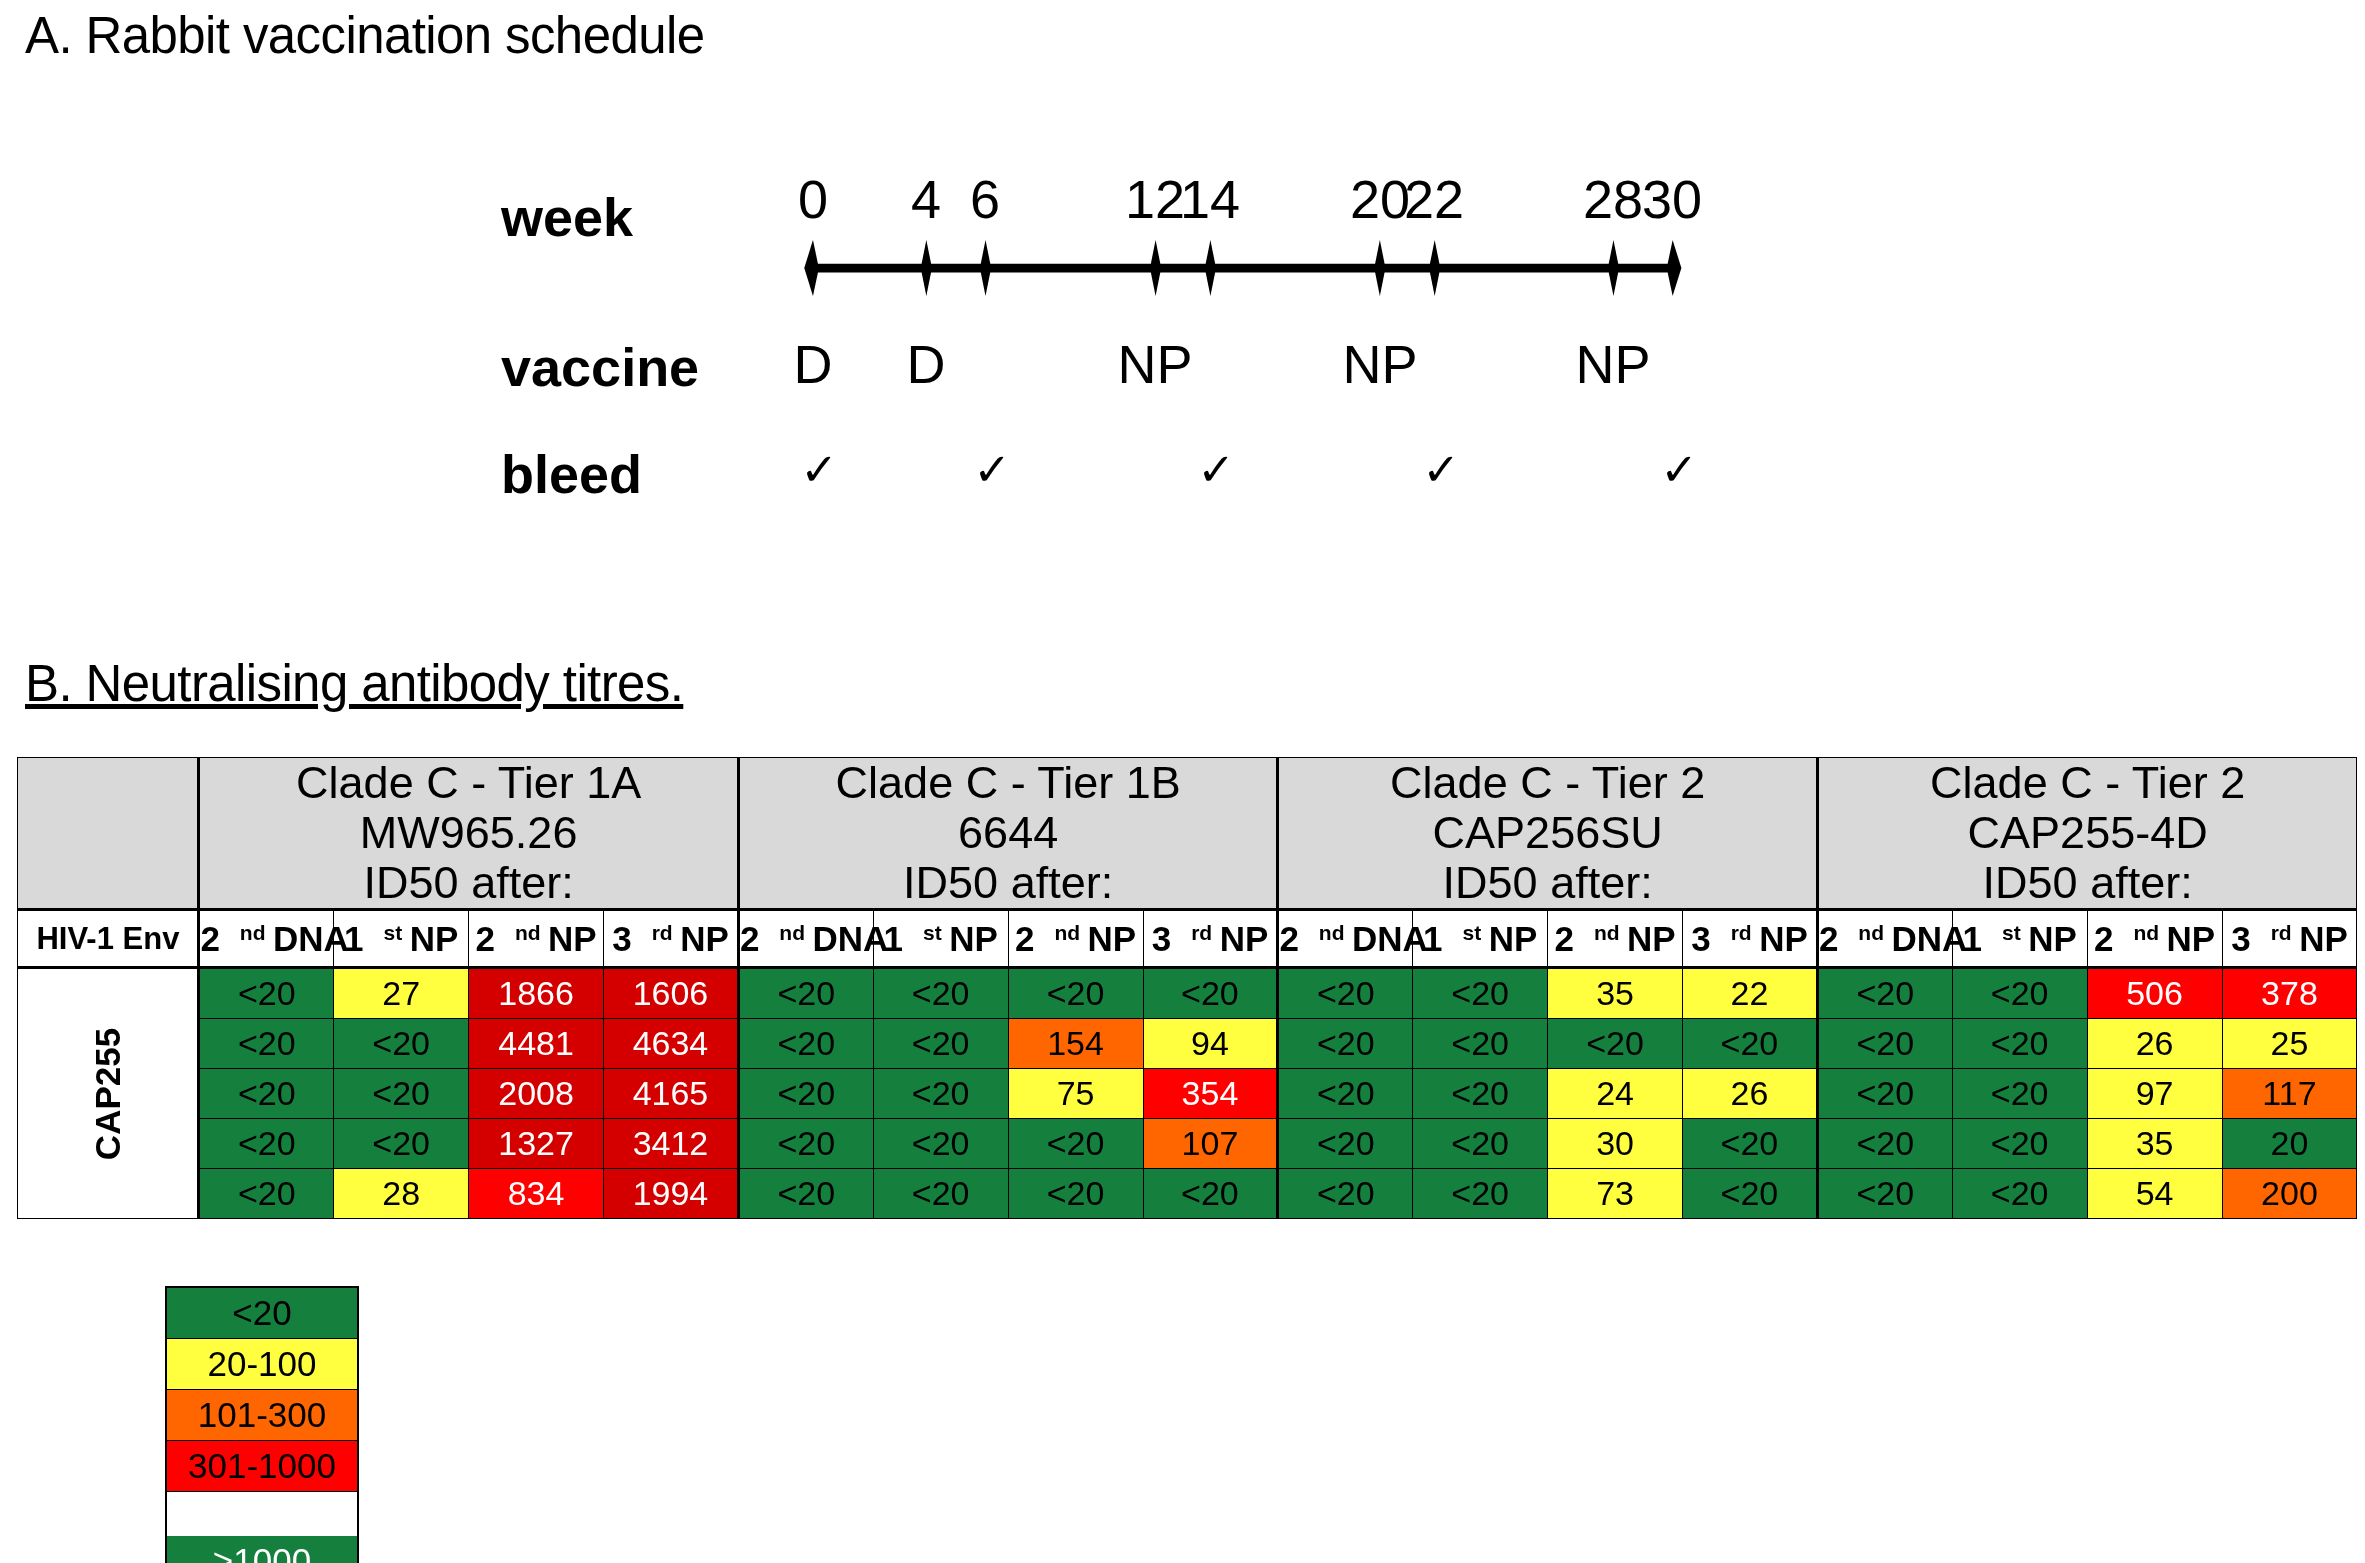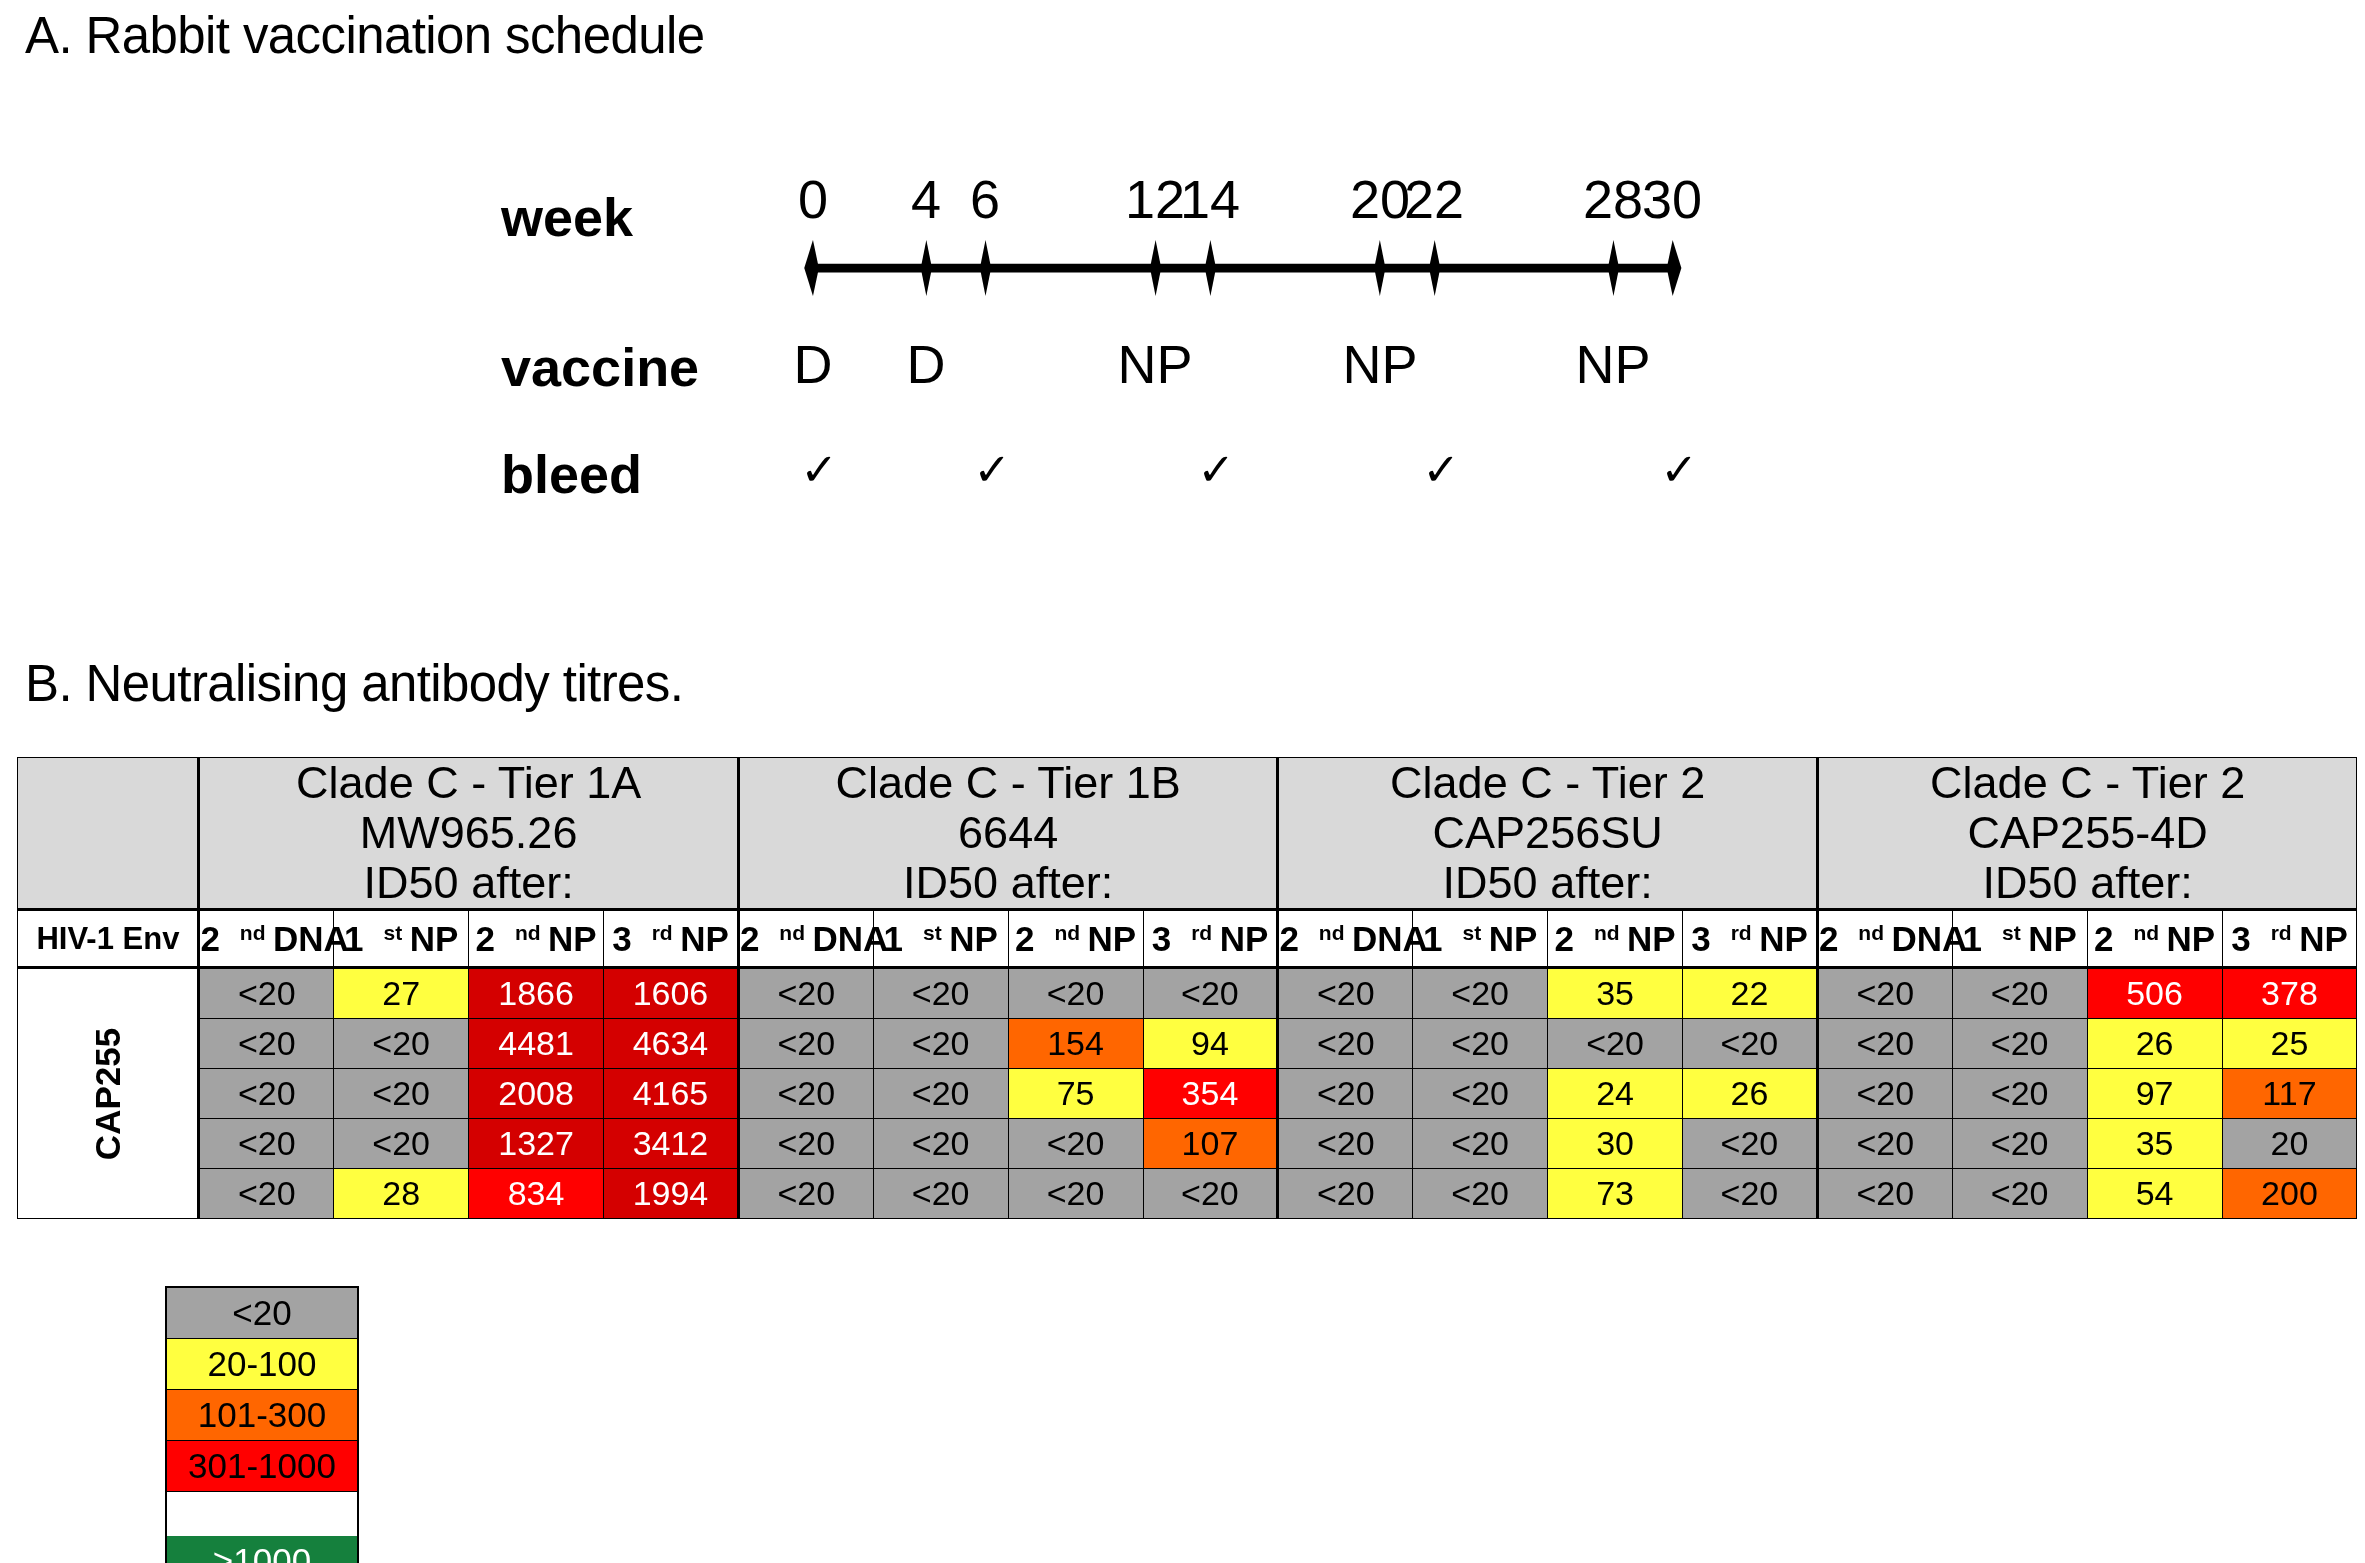--- a/index.html
+++ b/index.html
@@ -21,21 +21,21 @@
   .blank-head { background:#d9d9d9; height:149px; }
   .sub-head { background:#fff; font-weight:bold; font-size:35px; height:55px; white-space:nowrap; }
   .sub-head sup { font-size:21px; vertical-align:top; line-height:1; position:relative; top:3.7px;margin-left:20px; }
   .env-head { background:#fff; font-weight:bold; font-size:31px; height:55px; white-space:nowrap; }
   .val { font-size:34px; height:49px; }
   .grp-border-l { border-left:3.7px solid #000 !important; }
   .thick-top td { border-top:3.7px solid #000 !important; }
   .cap { background:#fff; font-weight:bold; font-size:35px; }
   .cap span { display:inline-block; transform:rotate(-90deg); white-space:nowrap; }
 
-  .c-lt20 { background:#a3a3a3; color:#000; }
+  .c-lt20 { background:#15803d; color:#000; }
   .c-20-100 { background:#ffff40; color:#000; }
   .c-101-300 { background:#ff6600; color:#000; }
   .c-301-1000 { background:#ff0000; color:#fff; }
   .c-gt1000 { background:#d40000; color:#fff; }
 
   .legend { position:absolute; left:165px; top:1286px; width:190px; border:2.5px solid #000; }
   .legend div { height:50px; line-height:50px; text-align:center; font-size:35px;
                 border-bottom:1.9px solid #000; }
   .legend div:last-child { border-bottom:none; }
   .legend .c-301-1000 { color:#000; }
@@ -85,21 +85,21 @@
     <div class="abs vac" style="left: 1613px; top: 333px;">NP</div>
   </div>
 <div id="bleed-marks">
     <div class="abs bleed" style="left: 819px; top: 443px;">✓</div>
     <div class="abs bleed" style="left: 992px; top: 443px;">✓</div>
     <div class="abs bleed" style="left: 1216px; top: 443px;">✓</div>
     <div class="abs bleed" style="left: 1441px; top: 443px;">✓</div>
     <div class="abs bleed" style="left: 1679px; top: 443px;">✓</div>
   </div>
 
-<div class="abs panel-title" style="left:25px; top:654px;">B. Neutralising antibody titres.</div>
+<div class="abs panel-title" style="left:25px; top:654px;text-decoration:underline;">B. Neutralising antibody titres.</div>
 
 <table class="titres">
   <colgroup>
     <col style="width:181px">
     <col span="16">
   </colgroup>
   <thead>
     <tr>
       <td class="blank-head"></td>
       <td class="grp-head grp-border-l" colspan="4">

